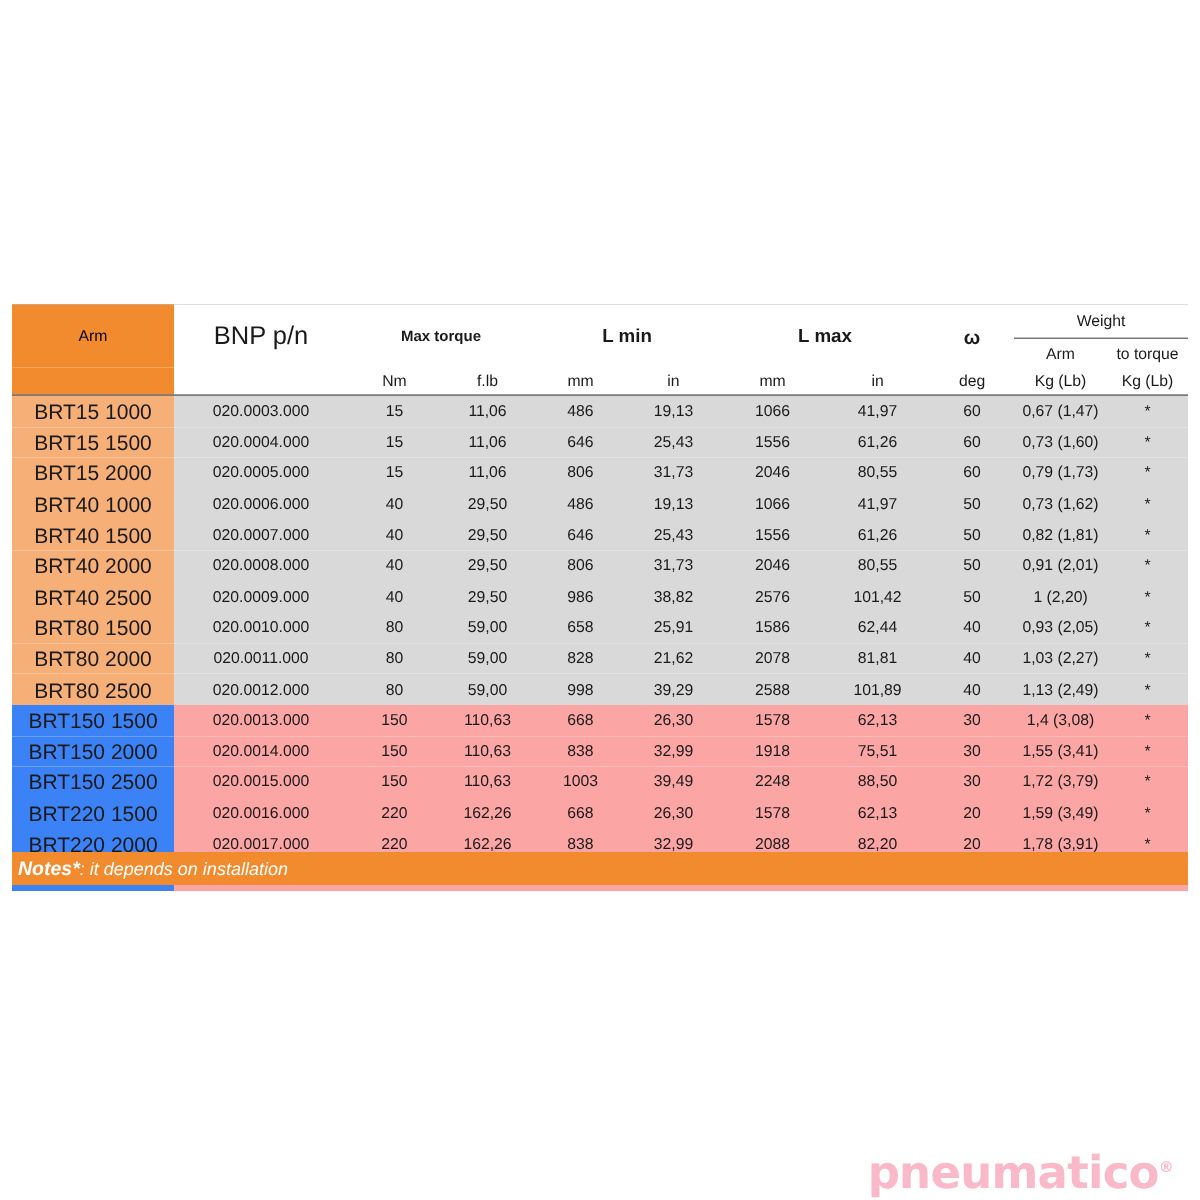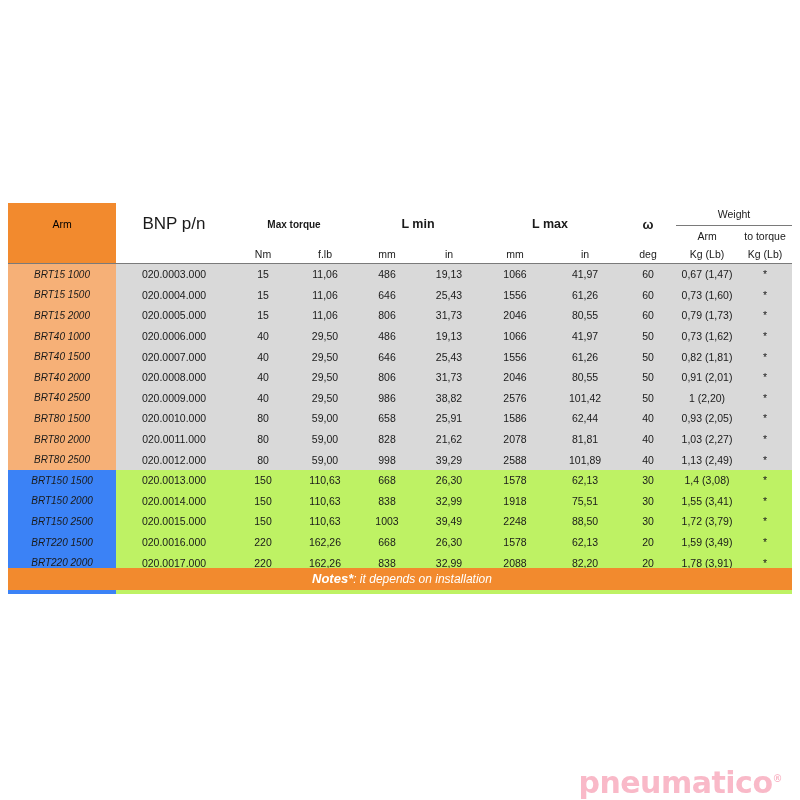--- a/index.html
+++ b/index.html
@@ -64,45 +64,43 @@
   }
   .dline {
     border-bottom: 1px solid #7a7a7a !important;
   }
   
   tr.data td {
     height: 20.6px;
     font-size: 10.5px;
   }
   tr.data td.arm-cell {
-    font-size: 10px;
+    font-size: 14px;
     color: #1a1a1a;
     text-align: center;
-    font-style: italic;
   }
   .band-gray { background: #d9d9d9; }
-  .band-white { background: #bef264; }
+  .band-white { background: #fca5a5; }
   .arm-orange { background: #f6b077; }
   .arm-lite { background: #3b82f6; }
   .rowsep { border-bottom: 1px solid #bfbfbf; }
   .notes {
     position: absolute;
     left: 8px;
     top: 568px;
     width: 784px;
     height: 22px;
     background: #f28a2e;
     color: #ffffff;
     font-style: italic;
     font-size: 13px;
     font-weight: bold;
     line-height: 22px;
     padding-left: 4px;
     box-sizing: border-box;
-    text-align: center;
   }
   .notes .note-rest {
     font-weight: normal;
     font-style: italic;
     font-size: 12px;
   }
   .logo {
     position: absolute;
     right: 18px;
     bottom: 0;

